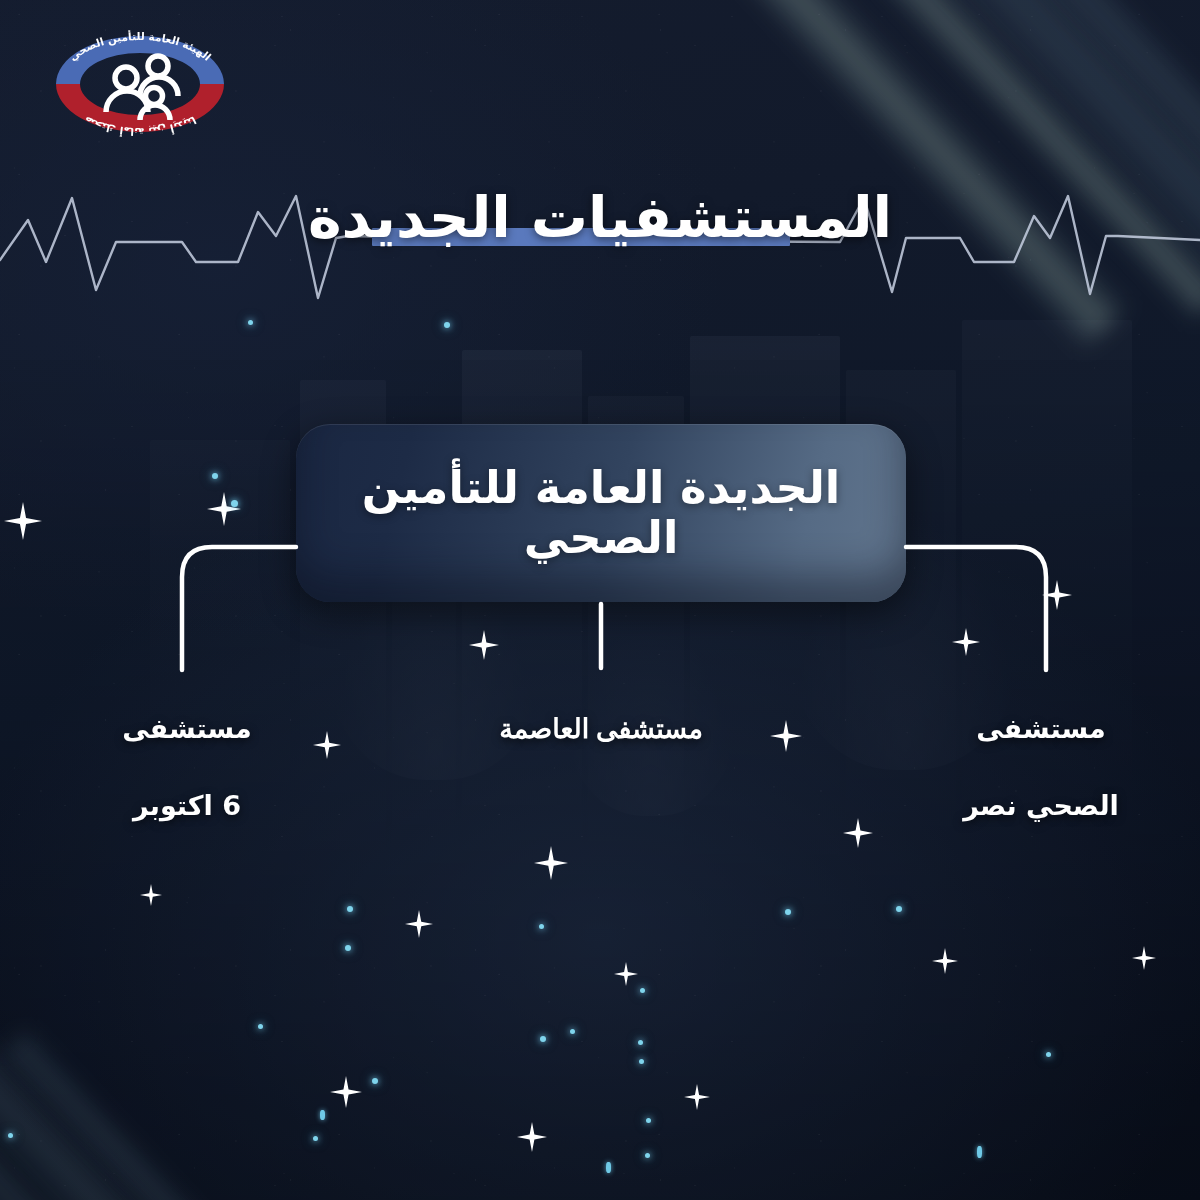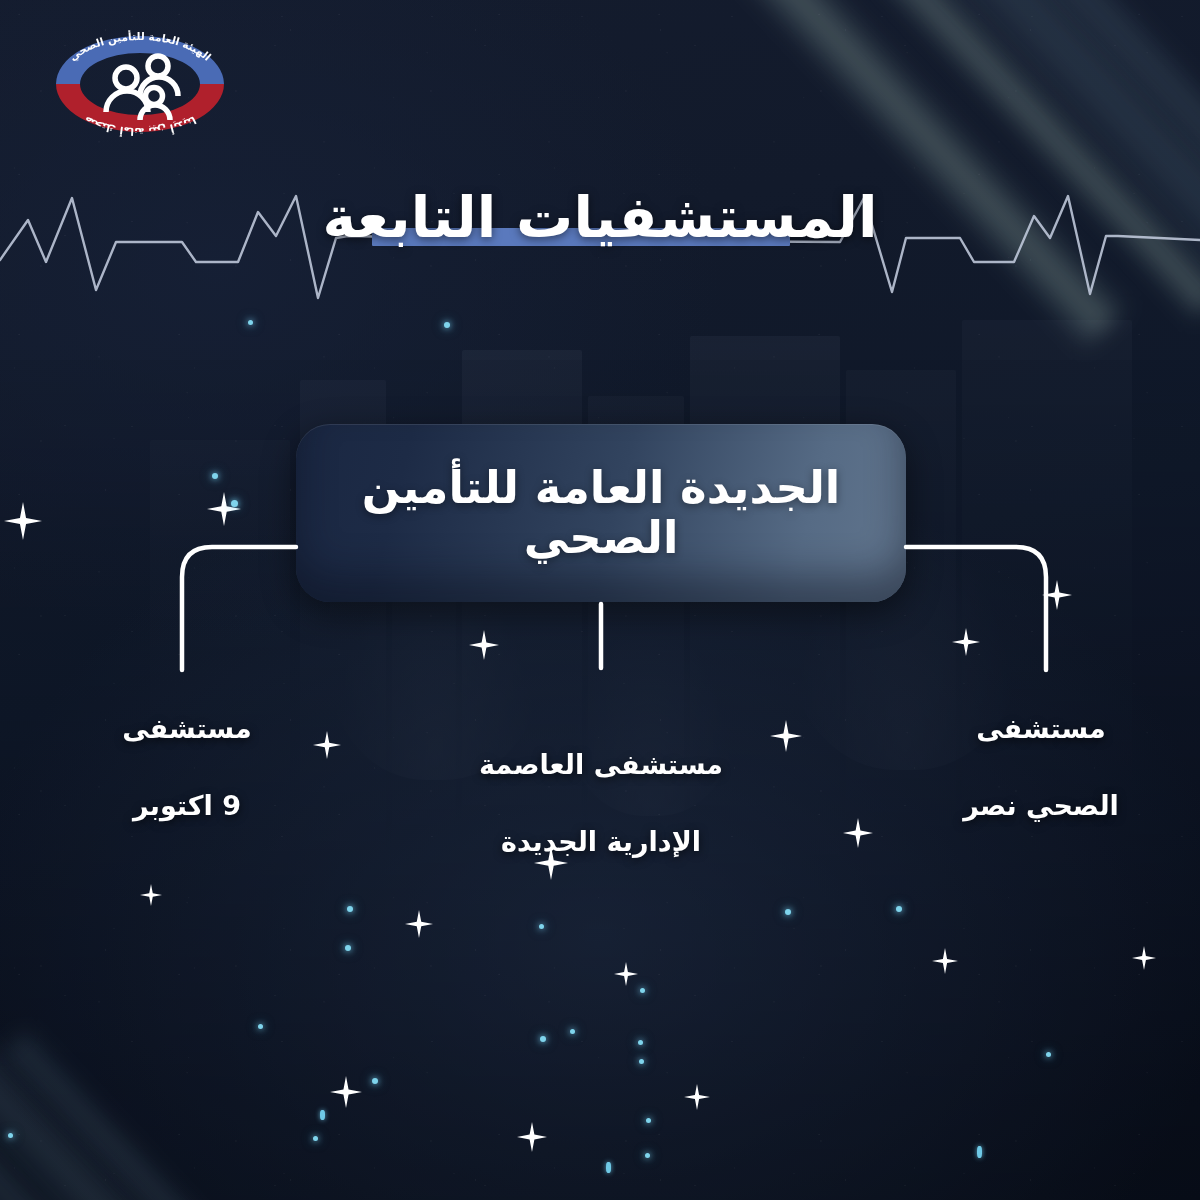--- a/index.html
+++ b/index.html
@@ -132,21 +132,21 @@
 
   
   .branch {
     position:absolute;
     color:#ffffff; font-size:27px; font-weight:600; line-height:1.42;
     text-align:center;
     text-shadow:0 2px 9px rgba(0,0,0,0.62);
     white-space:pre-line;
   }
   .branch-left   { left:92px;  top:672px; width:190px; }
-  .branch-center { left:476px; top:708px; width:250px; }
+  .branch-center { left:476px; top:672px; width:250px;font-family:Liberation Serif, serif; }
   .branch-right  { left:946px; top:672px; width:190px; }
 
   
   .sparkles { position:absolute; inset:0; pointer-events:none; }
   .spark {
     position:absolute;
     background:#ffffff;
     clip-path:polygon(50% 0%, 58% 42%, 100% 50%, 58% 58%, 50% 100%, 42% 58%, 0% 50%, 42% 42%);
     filter:drop-shadow(0 0 5px rgba(200,225,255,0.85));
   }
@@ -224,43 +224,42 @@
         <textPath href="#arcTop" startOffset="50%" text-anchor="middle">الهيئة العامة للتأمين الصحي</textPath>
       </text>
       <text font-size="10.5" font-weight="700" fill="#ffffff" letter-spacing="0.3">
         <textPath href="#arcBot" startOffset="50%" text-anchor="middle">صحتك أمانة بين أيدينا</textPath>
       </text>
     </svg>
   </div>
 
   <div class="title-wrap">
     <div class="title-bar"></div>
-    <div class="title-text">المستشفيات التابعة</div>
+    <div class="title-text">المستشفيات الجديدة</div>
   </div>
 
   <div class="card">
     <div class="card-text">الجديدة العامة للتأمين الصحي</div>
   </div>
 
   <svg class="connectors" viewBox="0 0 1200 300">
 
     <path d="M 296 147 L 212 147 Q 182 147 182 177 L 182 270" fill="none" stroke="#ffffff" stroke-width="4.5" stroke-linecap="round" stroke-linejoin="round"></path>
 
     <path d="M 601 204 L 601 268" fill="none" stroke="#ffffff" stroke-width="4.5" stroke-linecap="round"></path>
 
     <path d="M 906 147 L 1016 147 Q 1046 147 1046 177 L 1046 270" fill="none" stroke="#ffffff" stroke-width="4.5" stroke-linecap="round" stroke-linejoin="round"></path>
   </svg>
 
   <div class="branch branch-left">
     <div>مستشفى</div>
-    <div>9 اكتوبر</div>
+    <div>6 اكتوبر</div>
   </div>
   <div class="branch branch-center">
     <div>مستشفى العاصمة</div>
-    <div>الإدارية الجديدة</div>
   </div>
   <div class="branch branch-right">
     <div>مستشفى</div>
     <div>الصحي نصر</div>
   </div>
 
   <div class="sparkles">
     <div class="spark" style="left:4px;   top:502px; width:38px; height:38px;"></div>
     <div class="spark" style="left:207px; top:492px; width:34px; height:34px;"></div>
     <div class="spark" style="left:313px; top:731px; width:28px; height:28px;"></div>

